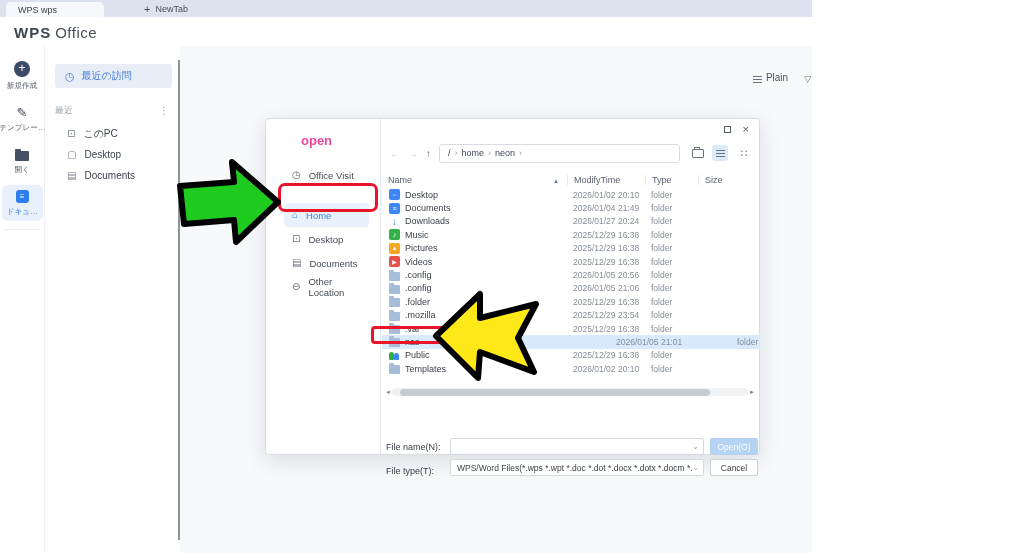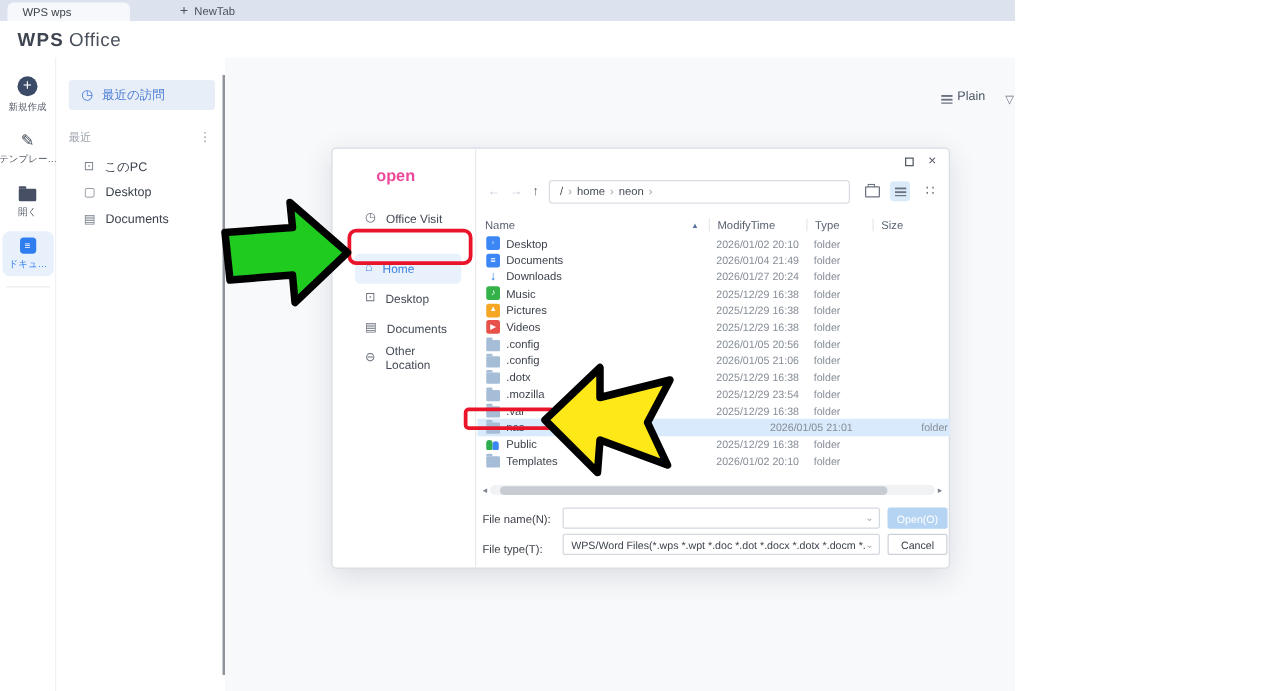--- a/index.html
+++ b/index.html
@@ -112,21 +112,21 @@
   .fi-folder::before { content:""; position:absolute; top:-2px; left:0; width:5px; height:2px; background:#a6bdd8; border-radius:1px 1px 0 0; }
   .fi-public { background:transparent; position:relative; }
   .fi-public::before { content:""; position:absolute; left:0; bottom:1px; width:5px; height:8px; background:#2fae4e; border-radius:2.5px 2.5px 1px 1px; }
   .fi-public::after { content:""; position:absolute; left:5px; bottom:1px; width:5px; height:7px; background:#3d87f5; border-radius:2.5px 2.5px 1px 1px; }
 
   .hscroll { position:absolute; left:2px; top:268px; width:372px; height:10px; display:flex; align-items:center; }
   .hs-arrow { font-size:7px; color:#7b828c; width:8px; text-align:center; }
   .hs-track { flex:1; height:8px; background:#f1f2f4; border-radius:4px; position:relative; }
   .hs-thumb { position:absolute; left:8px; top:0.5px; width:310px; height:7px; background:#c7ccd3; border-radius:4px; }
 
-  .formrow { position:absolute; left:4px; width:372px; height:17px; display:flex; align-items:center; gap:6px; }
+  .formrow { position:absolute; left:4px; width:372px; height:17px; display:flex; align-items:center; gap:6px;margin-top:32px; }
   .formrow.fn { top:287px; } .formrow.ft { top:308px;align-items:flex-end; }
   .form-label { width:58px; font-size:9px; color:#3c4148; flex:0 0 auto; }
   .combo { flex:1; height:17px; border:1px solid #d4d8df; border-radius:2px; background:#fff; display:flex; align-items:center; padding:0 4px 0 6px; font-size:8.5px; color:#3c424c; overflow:hidden; white-space:nowrap; }
   .combo .chev { margin-left:auto; color:#a2a9b2; font-size:8px; }
   .btn { width:48px; height:17px; border-radius:2px; font-size:8.5px; display:flex; align-items:center; justify-content:center; flex:0 0 auto; }
   .btn-open { background:#b5d3f2; color:#fff; }
   .btn-cancel { background:#fff; border:1px solid #ccd1d8; color:#3c4148; }
 
   
   .red-rect { position:absolute; border:3px solid #e9132a; z-index:40; background:transparent; }
@@ -357,21 +357,21 @@
               <span class="fi fi-folder"></span>
               <span>.config</span>
             </div>
             <div class="fdate">2026/01/05 21:06</div>
             <div class="ftype">folder</div>
             <div class="fsize"></div>
           </div>
           <div class="frow">
             <div class="fname">
               <span class="fi fi-folder"></span>
-              <span>.dotx</span>
+              <span>.folder</span>
             </div>
             <div class="fdate">2025/12/29 16:38</div>
             <div class="ftype">folder</div>
             <div class="fsize"></div>
           </div>
           <div class="frow">
             <div class="fname">
               <span class="fi fi-folder"></span>
               <span>.mozilla</span>
             </div>

